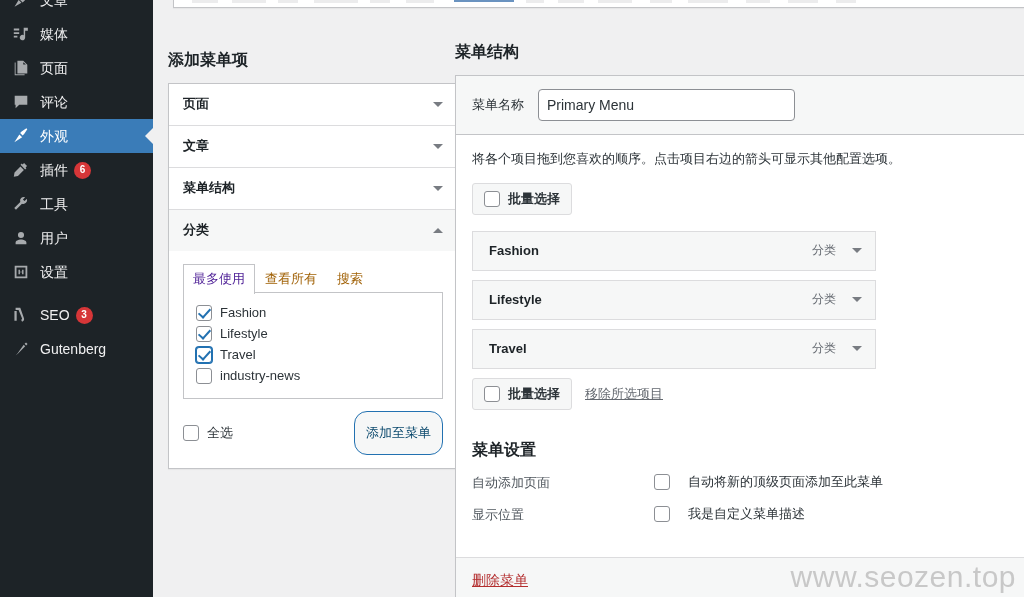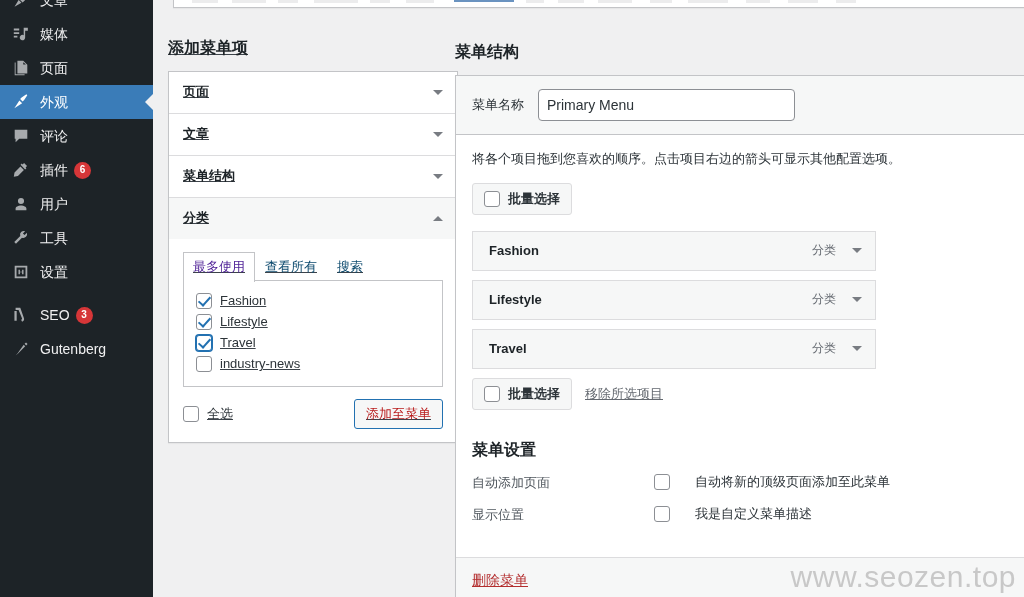--- a/index.html
+++ b/index.html
@@ -76,21 +76,21 @@
   }
   #top-sliver .sliver-underline {
     position: absolute; left: 280px; bottom: 5px;
     width: 60px; height: 3px; background: #6a93c0;
   }
   #top-sliver .sliver-ghost {
     position: absolute; bottom: 4px; height: 5px;
     background: #dcdcde; opacity: .55;
   }
 
-  .col-left { position: absolute; left: 15px; top: 38px; width: 290px; text-decoration: underline; }
+  .col-left { position: absolute; left: 15px; top: 50px; width: 290px; }
   .col-right { position: absolute; left: 302px; top: 42px; width: 580px; }
 
   .section-title {
     font-size: 16px; font-weight: 700; color: #1d2327;
     margin-bottom: 12px; line-height: 1.3;
   }
 
   
   .accordion {
     background: #fff; border: 1px solid #c3c4c7;
@@ -109,21 +109,21 @@
     border-color: #787c82 transparent transparent transparent;
   }
   .caret.up { border-width: 0 5px 5px 5px; border-color: transparent transparent #787c82 transparent; }
   .acc-body { padding: 12px 14px 13px 14px; background: #fff; }
 
   
   .tabs { display: flex; align-items: flex-end; position: relative; z-index: 2; }
   .tab {
     padding: 6px 9px 6px 9px; font-size: 13px; cursor: pointer;
     border: 1px solid transparent; border-bottom: none; line-height: 1.3;
-    color: #0c4a6e; position: relative; top: 1px;
+    color: #a16207; position: relative; top: 1px;
   }
   .tab.active {
     background: #fff; border-color: #c3c4c7; color: #4c1d95;
   }
   .tabpanel {
     border: 1px solid #c3c4c7; background: #fff;
     padding: 10px 12px 11px 12px; margin-top: -1px;
   }
   .cat-list { list-style: none; }
   .cat-row {
@@ -143,22 +143,22 @@
     border-width: 0 2px 2px 0; transform: rotate(42deg);
   }
   .cb.focus { border-color: #2271b1; box-shadow: 0 0 0 1px #2271b1; }
 
   .acc-foot {
     display: flex; align-items: center; justify-content: space-between;
     margin-top: 12px;
   }
   .select-all { display: flex; align-items: center; gap: 8px; font-size: 13px; color: #2c3338; }
   .btn-secondary {
-    background: #f6f7f7; border: 1px solid #2271b1; color: #b91c1c;
-    border-radius: 3px; padding: 5px 11px; font-size: 13px;
+    background: #f6f7f7; border: 1px solid #2271b1; color: #0c4a6e;
+    border-radius: 13px; padding: 12px 11px; font-size: 13px;
     font-family: inherit; cursor: pointer; line-height: 1.4;
   }
 
   
   .panel {
     background: #fff; border: 1px solid #c3c4c7;
     box-shadow: 0 1px 1px rgba(0,0,0,.04);
     width: 720px;
   }
   .panel-namebar {
@@ -198,21 +198,21 @@
   .link-remove {
     font-size: 13px; color: #646970; text-decoration: underline; cursor: pointer;
   }
 
   .settings-title {
     font-size: 16px; font-weight: 700; color: #1d2327;
     margin: 30px 0 12px 0;
   }
   .setting-row { display: flex; align-items: flex-start; margin-bottom: 13px; }
   .setting-label { width: 182px; font-size: 13px; color: #50575e; padding-top: 1px; }
-  .setting-ctrl { display: flex; align-items: center; gap: 25px; font-size: 13px; color: #2c3338; }
+  .setting-ctrl { display: flex; align-items: center; gap: 18px; font-size: 13px; color: #2c3338; }
 
   .panel-footer {
     border-top: 1px solid #dcdcde; background: #f6f7f7;
     padding: 14px 16px; margin-top: 4px;
   }
   .link-delete {
     font-size: 14px; color: #b32d2e; text-decoration: underline; cursor: pointer;
   }
 
   .watermark {
@@ -247,60 +247,60 @@
           <span class="mi-label">媒体</span>
         </div>
         <div class="menu-item">
           <span class="mi-icon">
             <svg viewBox="0 0 20 20">
               <path d="M6 2v14h11V6.5L12.5 2H6zm6.5 1.5L15.5 6H12.5V3.5zM3 4v14h11v-1H4V4H3z"></path>
             </svg>
           </span>
           <span class="mi-label">页面</span>
         </div>
+        <div class="menu-item">
+          <span class="mi-icon">
+            <svg viewBox="0 0 20 20">
+              <path d="M3 3h14v10H8l-4 4v-4H3V3z"></path>
+            </svg>
+          </span>
+          <span class="mi-label">评论</span>
+        </div>
         <div class="menu-item current">
           <span class="mi-icon">
             <svg viewBox="0 0 20 20">
               <path d="M17 2.4l-1-.9-5.3 3.4-1.7 1.7 2.8 2.8 1.7-1.7L17 2.4zM8.2 8.2L2.6 16.9l8.7-5.6-3.1-3.1z"></path>
             </svg>
           </span>
           <span class="mi-label">外观</span>
-        </div>
-        <div class="menu-item">
-          <span class="mi-icon">
-            <svg viewBox="0 0 20 20">
-              <path d="M3 3h14v10H8l-4 4v-4H3V3z"></path>
-            </svg>
-          </span>
-          <span class="mi-label">评论</span>
         </div>
         <div class="menu-item">
           <span class="mi-icon">
             <svg viewBox="0 0 20 20">
               <path d="M13.4 2.2l-1.6 1.6-.9-.9-1.4 1.4 5.1 5.1 1.4-1.4-.9-.9 1.6-1.6-3.3-3.3zM9.4 6.2l-6.6 6.6-.8 4.6 4.6-.8 6.6-6.6-3.8-3.8z"></path>
             </svg>
           </span>
           <span class="mi-label">插件</span>
           <span class="mi-badge">6</span>
         </div>
         <div class="menu-item">
           <span class="mi-icon">
             <svg viewBox="0 0 20 20">
+              <path d="M16.5 4.3a4.2 4.2 0 0 1-5.4 5.4L4.4 16.4l-1.9-1.9 6.7-6.7a4.2 4.2 0 0 1 5.4-5.4l-2.5 2.5 1.9 1.9 2.5-2.5z"></path>
+            </svg>
+          </span>
+          <span class="mi-label">工具</span>
+        </div>
+        <div class="menu-item">
+          <span class="mi-icon">
+            <svg viewBox="0 0 20 20">
               <path d="M10 10a3.4 3.4 0 1 0 0-6.8A3.4 3.4 0 0 0 10 10zm0 1.6c-3 0-6 1.5-6 3.4v2h12v-2c0-1.9-3-3.4-6-3.4z"></path>
             </svg>
           </span>
           <span class="mi-label">用户</span>
-        </div>
-        <div class="menu-item">
-          <span class="mi-icon">
-            <svg viewBox="0 0 20 20">
-              <path d="M16.5 4.3a4.2 4.2 0 0 1-5.4 5.4L4.4 16.4l-1.9-1.9 6.7-6.7a4.2 4.2 0 0 1 5.4-5.4l-2.5 2.5 1.9 1.9 2.5-2.5z"></path>
-            </svg>
-          </span>
-          <span class="mi-label">工具</span>
         </div>
         <div class="menu-item">
           <span class="mi-icon">
             <svg viewBox="0 0 20 20">
               <path d="M3 3h14v14H3V3zm2 2v10h10V5H5zm2.2 2.4h1.6v2.2h2.4V7.4h1.6v5.2h-1.6v-2.2H8.8v2.2H7.2V7.4z"></path>
             </svg>
           </span>
           <span class="mi-label">设置</span>
         </div>
         <div class="menu-sep"></div>

